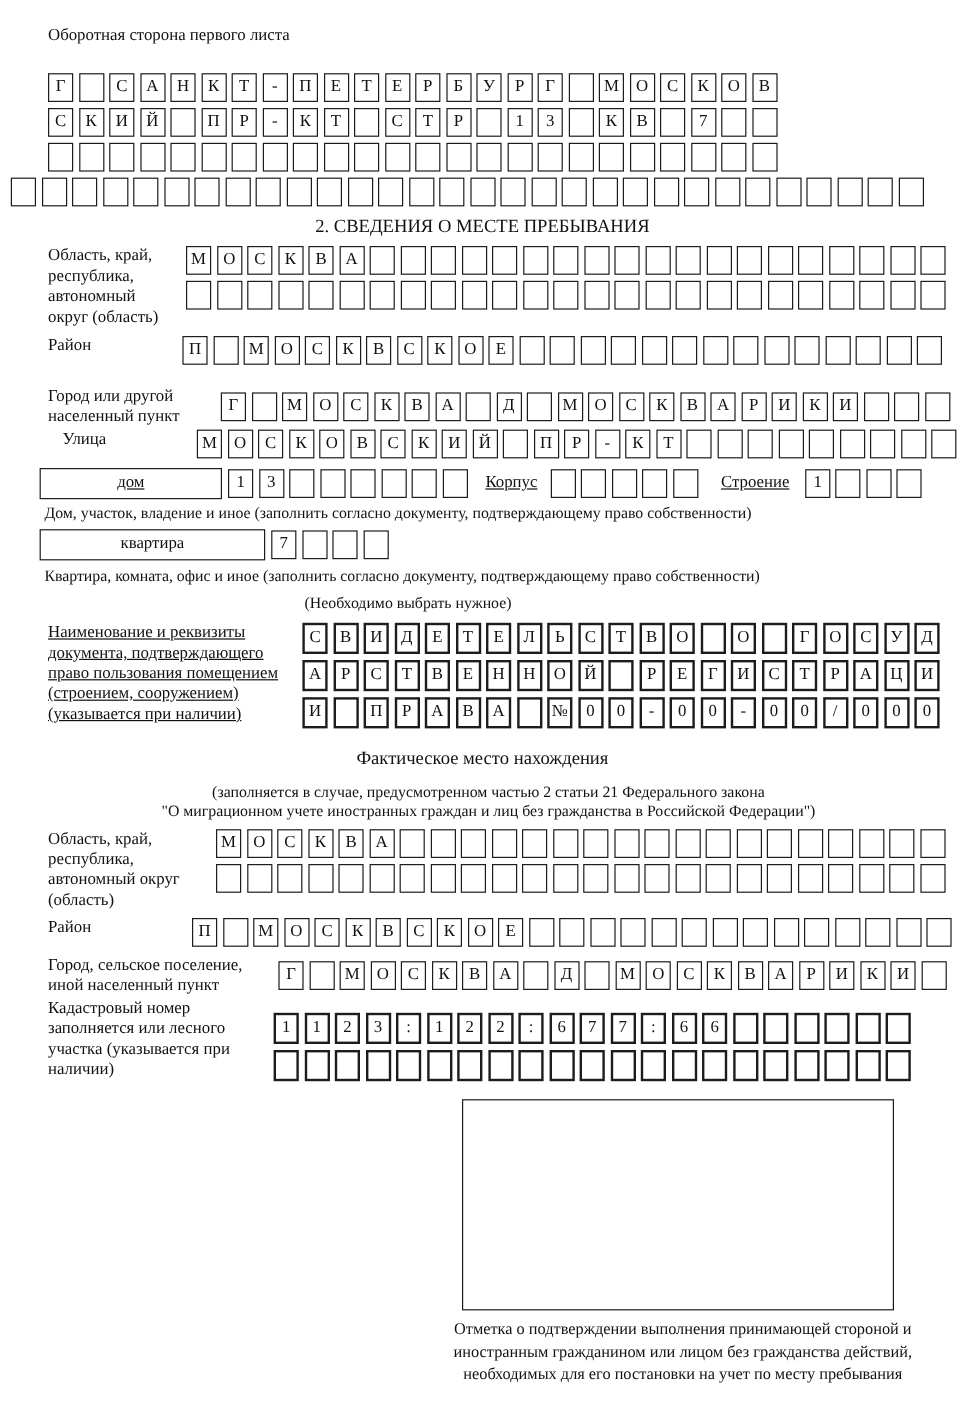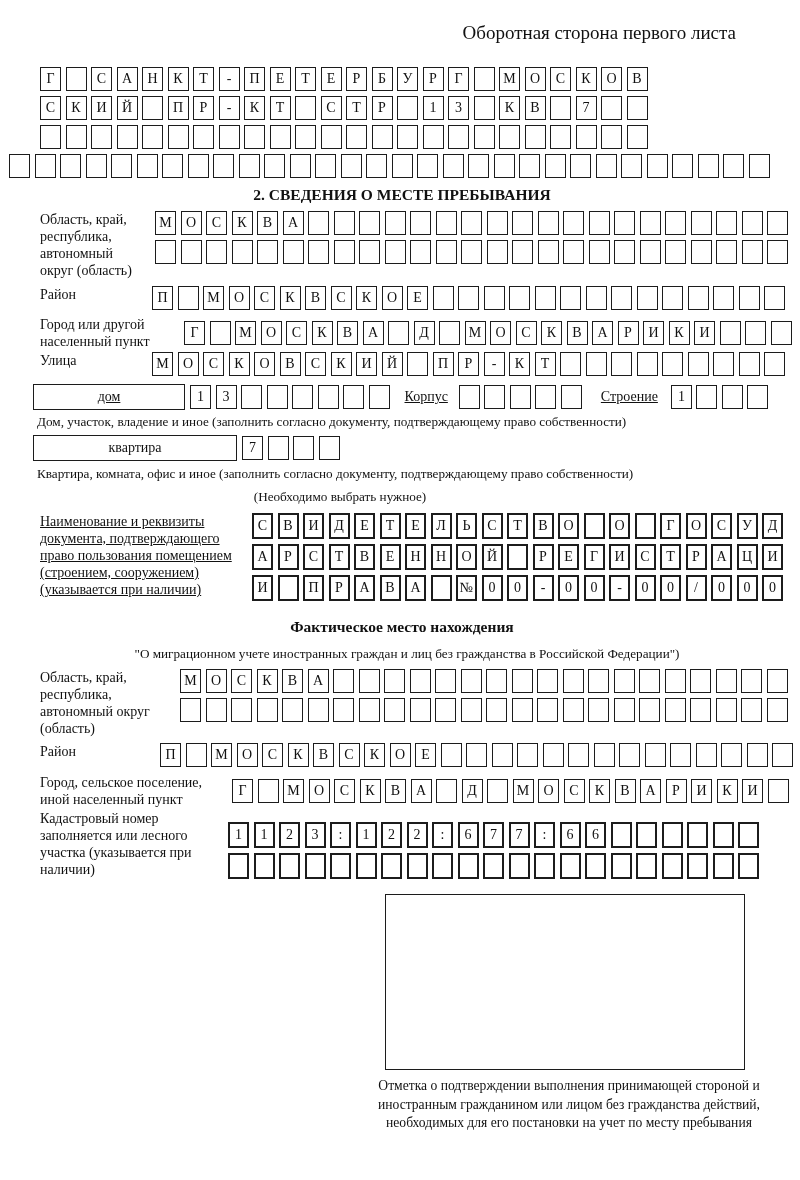--- a/index.html
+++ b/index.html
@@ -4,38 +4,38 @@
 <style>
   * { box-sizing: border-box; margin: 0; padding: 0; }
   html, body { background: #fff; }
   body {
     width: 800px; height: 1180px; overflow: hidden;
     font-family: "Liberation Serif", "DejaVu Serif", serif;
     color: #111; font-size: 14px;
   }
   .sheet { position: relative; width: 800px; height: 1180px; padding: 0 6px 0 40px; }
 
-  .corner-note { text-align: right; padding: 22px 58px 0 0; font-size: 19px; }
+  .corner-note { text-align: left; padding: 22px 58px 0 0; font-size: 14px; }
 
   .form-row { display: flex; align-items: flex-start; }
   .row-label { font-size: 14px; line-height: 17px; padding-right: 6px; }
 
   .cell-row { display: flex; gap: 4.5px; margin-bottom: 5px; }
   .cell {
     flex: 0 0 21px; width: 21px; height: 24px;
     border: 1.6px solid #1c1c1c;
     font-size: 14px; line-height: 21px; text-align: center;
     background: #fff;
   }
   .thick .cell { border-width: 2.2px; height: 26px; line-height: 22px; }
 
   .note-center { text-align: center; font-size: 13.2px; line-height: 16px; }
   .note-left { font-size: 13.2px; line-height: 16px; }
 
-  .sec-title { text-align: center; font-weight: bold; font-size: 15.5px; }
+  .sec-title { text-align: center; font-weight: normal; font-size: 15.5px; }
 
   .wordbox {
     border: 1.6px solid #1c1c1c; height: 26px;
     display: flex; align-items: center; justify-content: center;
     font-size: 14px;
   }
   .inline-lbl { font-size: 14px; line-height: 26px; text-decoration: underline; }
 
   .checkbox {
     width: 23px; height: 27px; border: 1.6px solid #1c1c1c;
@@ -254,21 +254,21 @@
         <span class="cell"></span>
         <span class="cell"></span>
         <span class="cell"></span>
         <span class="cell"></span>
         <span class="cell"></span>
         <span class="cell"></span>
         <span class="cell"></span>
       </div>
   </div>
 
-  <div class="form-row" style="margin-top: 1px;">
+  <div class="form-row" style="margin-top: 13px;">
     <div class="row-label" style="flex: 0 0 144px;">Город или другой населенный пункт</div>
     <div class="cell-row" style="margin-top: 5px;">
         <span class="cell">Г</span>
         <span class="cell"></span>
         <span class="cell">М</span>
         <span class="cell">О</span>
         <span class="cell">С</span>
         <span class="cell">К</span>
         <span class="cell">В</span>
         <span class="cell">А</span>
@@ -285,21 +285,21 @@
         <span class="cell">И</span>
         <span class="cell">К</span>
         <span class="cell">И</span>
         <span class="cell"></span>
         <span class="cell"></span>
         <span class="cell"></span>
       </div>
   </div>
 
   <div class="form-row" style="margin-top: 2px;">
-    <div class="row-label" style="flex: 0 0 112px;">Улица</div>
+    <div class="row-label" style="flex: 0 0 112px; margin-left: 12px;">Улица</div>
     <div class="cell-row">
         <span class="cell">М</span>
         <span class="cell">О</span>
         <span class="cell">С</span>
         <span class="cell">К</span>
         <span class="cell">О</span>
         <span class="cell">В</span>
         <span class="cell">С</span>
         <span class="cell">К</span>
         <span class="cell">И</span>
@@ -346,21 +346,21 @@
     <div class="cell-row" style="margin-bottom: 0;">
         <span class="cell">1</span>
         <span class="cell"></span>
         <span class="cell"></span>
         <span class="cell"></span>
       </div>
   </div>
   <div class="note-left" style="margin: 4px 0 5px -3px;">Дом, участок, владение и иное (заполнить согласно документу, подтверждающему право собственности)</div>
 
   <div class="form-row" style="margin-left: -7px; align-items: center; gap: 5px;">
-    <div class="wordbox" style="width: 204px;">квартира</div>
+    <div class="wordbox" style="width: 188px;">квартира</div>
     <div class="cell-row" style="margin-bottom: 0;">
         <span class="cell">7</span>
         <span class="cell"></span>
         <span class="cell"></span>
         <span class="cell"></span>
       </div>
   </div>
   <div class="note-left" style="margin: 5px 0 7px -3px;">Квартира, комната, офис и иное (заполнить согласно документу, подтверждающему право собственности)</div>
 
   <div class="note-center" style="width: 600px; margin-top: 4px; text-align: center;">(Необходимо выбрать нужное)</div>
@@ -434,20 +434,21 @@
           <span class="cell">0</span>
           <span class="cell">/</span>
           <span class="cell">0</span>
           <span class="cell">0</span>
           <span class="cell">0</span>
         </div>
     </div>
   </div>
 
   <div class="sec-title" style="margin: 12px 30px 10px 0;">Фактическое место нахождения</div>
+  <div class="note-center" style="margin-left: -20px;">(заполняется в случае, предусмотренном частью 2 статьи 21 Федерального закона</div>
   <div class="note-center" style="margin-left: -20px; margin-bottom: 7px;">"О миграционном учете иностранных граждан и лиц без гражданства в Российской Федерации")</div>
 
   <div class="form-row">
     <div class="row-label" style="flex: 0 0 140px;">Область, край, республика, автономный округ (область)</div>
     <div>
       <div class="cell-row">
           <span class="cell">М</span>
           <span class="cell">О</span>
           <span class="cell">С</span>
           <span class="cell">К</span>

